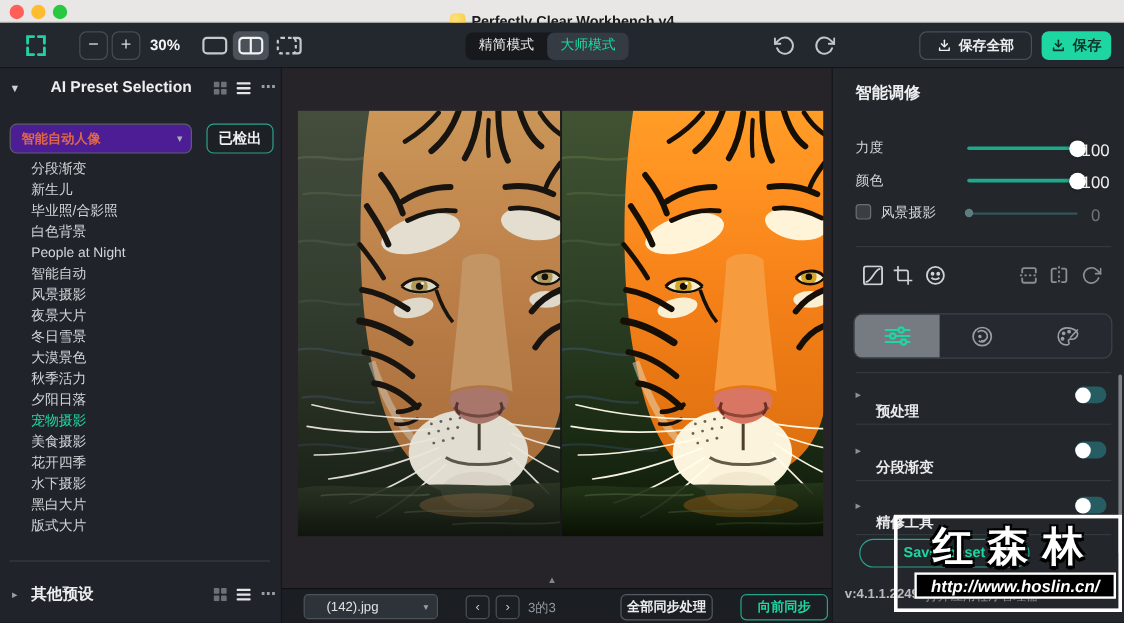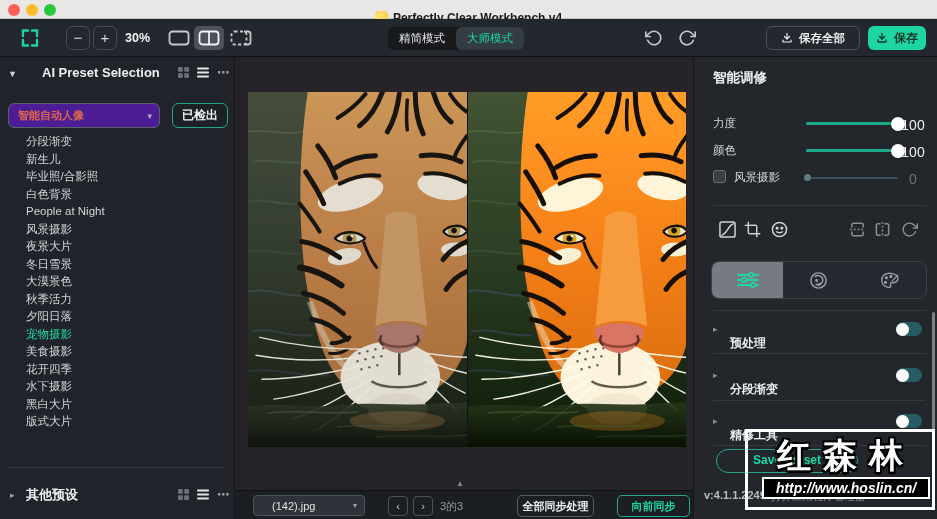--- a/index.html
+++ b/index.html
@@ -333,20 +333,21 @@
         <span class="car">▾</span>
       </div>
       <div class="btn-detected">已检出</div>
 
       <div class="preset-list">
         <div class="preset-item">分段渐变</div>
         <div class="preset-item">新生儿</div>
         <div class="preset-item">毕业照/合影照</div>
         <div class="preset-item">白色背景</div>
         <div class="preset-item">People at Night</div>
+        <div class="preset-item">智能自动</div>
         <div class="preset-item">风景摄影</div>
         <div class="preset-item">夜景大片</div>
         <div class="preset-item">冬日雪景</div>
         <div class="preset-item">大漠景色</div>
         <div class="preset-item">秋季活力</div>
         <div class="preset-item">夕阳日落</div>
         <div class="preset-item selected">宠物摄影</div>
         <div class="preset-item">美食摄影</div>
         <div class="preset-item">花开四季</div>
         <div class="preset-item">水下摄影</div>

